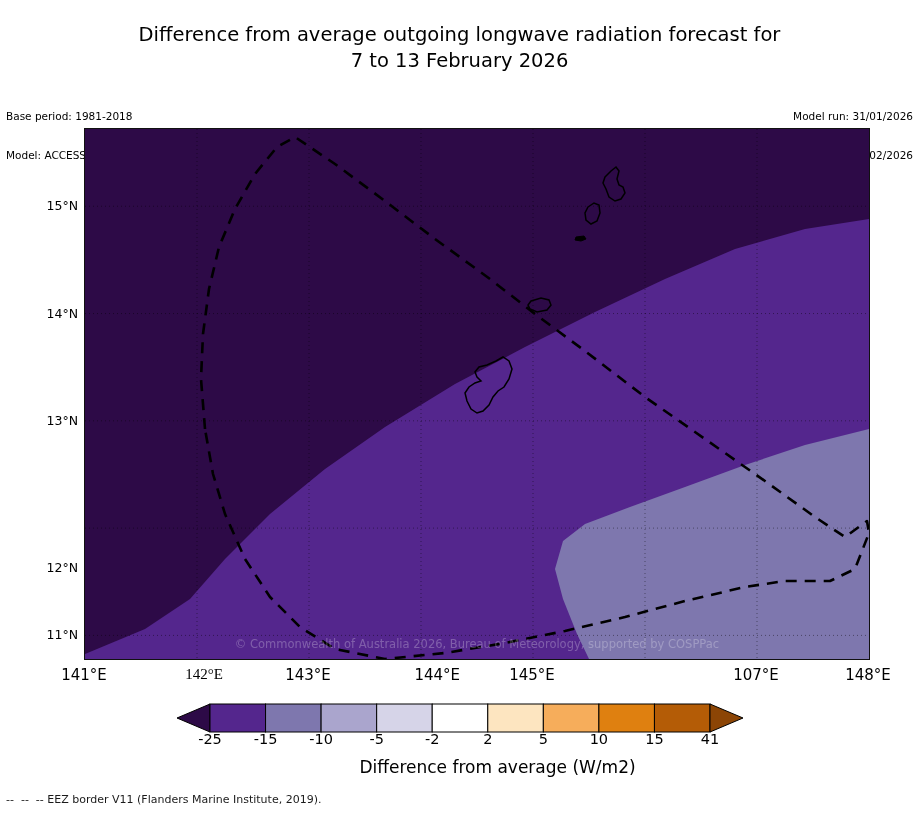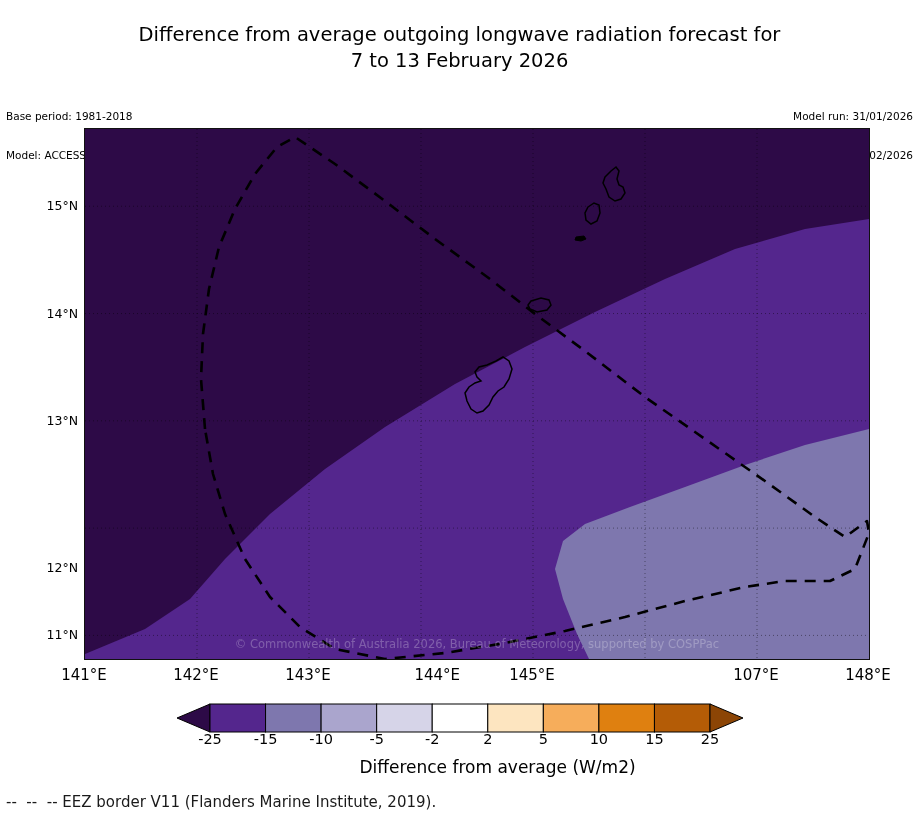--- a/index.html
+++ b/index.html
@@ -126,21 +126,21 @@
     color: #000;
     white-space: pre;
     margin-left: 38px;
   }
 
   
   #footer-note {
     position: absolute;
     left: 6px;
     top: 793px;
-    font-size: 15px;
+    font-size: 11px;
     color: #1a1a1a;
     white-space: pre;
   }
 </style>
 </head>
 <body>
 
 <div id="title-block">
   <div class="title-line">Difference from average outgoing longwave radiation forecast for</div>
   <div class="title-line">7 to 13 February 2026</div>
@@ -157,21 +157,21 @@
 
 <div id="ylabels">
     <div class="ytick" style="top: 506.397px;">11°N</div>
     <div class="ytick" style="top: 399.109px; margin-top: 40px;">12°N</div>
     <div class="ytick" style="top: 291.822px;">13°N</div>
     <div class="ytick" style="top: 184.534px;">14°N</div>
     <div class="ytick" style="top: 77.247px;">15°N</div>
   </div>
 <div id="xlabels">
     <div class="xtick" style="left: 0px;">141°E</div>
-    <div class="xtick" style="left: 112px;">142°E</div>
+    <div class="xtick" style="left: 120px; font-family: Liberation Serif, serif;">142°E</div>
     <div class="xtick" style="left: 224px;">143°E</div>
     <div class="xtick" style="left: 336px; text-align: right;">144°E</div>
     <div class="xtick" style="left: 448px;">145°E</div>
     <div class="xtick" style="left: 589px; margin-top: 36px;">146°E</div>
     <div class="xtick" style="left: 672px;">107°E</div>
     <div class="xtick" style="left: 784px;">148°E</div>
   </div>
 
 <div id="plot" style="background: #4d7c0f;">
   <svg id="plot-svg" width="784" height="530" viewBox="0 0 784 530">
@@ -257,18 +257,18 @@
   <div id="cbar-ticklabels">
       <div class="cbar-tick" style="left: 210px;">-25</div>
       <div class="cbar-tick" style="left: 265.556px;">-15</div>
       <div class="cbar-tick" style="left: 321.111px;">-10</div>
       <div class="cbar-tick" style="left: 376.667px;">-5</div>
       <div class="cbar-tick" style="left: 432.222px;">-2</div>
       <div class="cbar-tick" style="left: 487.778px;">2</div>
       <div class="cbar-tick" style="left: 543.333px;">5</div>
       <div class="cbar-tick" style="left: 598.889px;">10</div>
       <div class="cbar-tick" style="left: 654.444px;">15</div>
-      <div class="cbar-tick" style="left: 710px;">25</div>
+      <div class="cbar-tick" style="left: 710px;">41</div>
     </div>
 </div>
 <div id="cbar-axis-label">Difference from average (W/m2)</div>
 
 <div id="footer-note">--  --  -- EEZ border V11 (Flanders Marine Institute, 2019).</div>
 
 </body></html>

